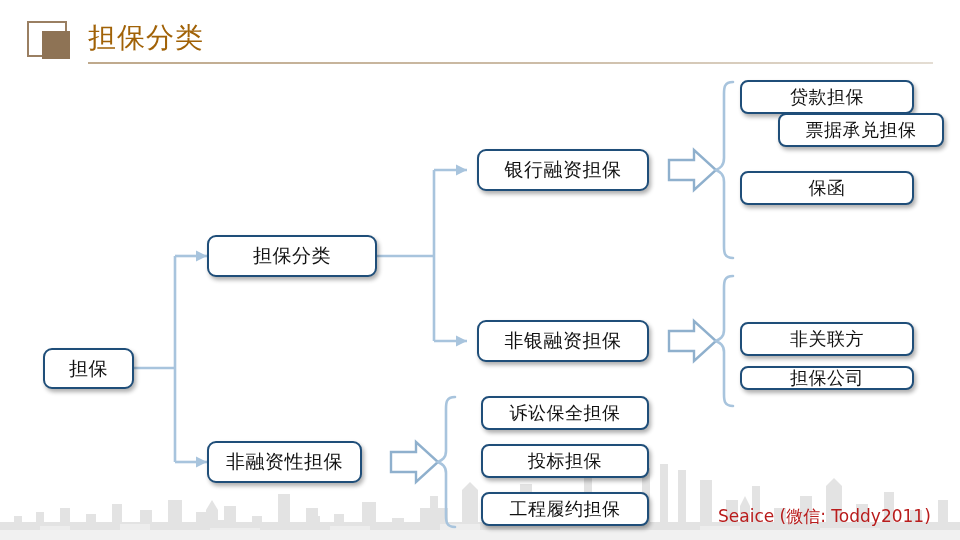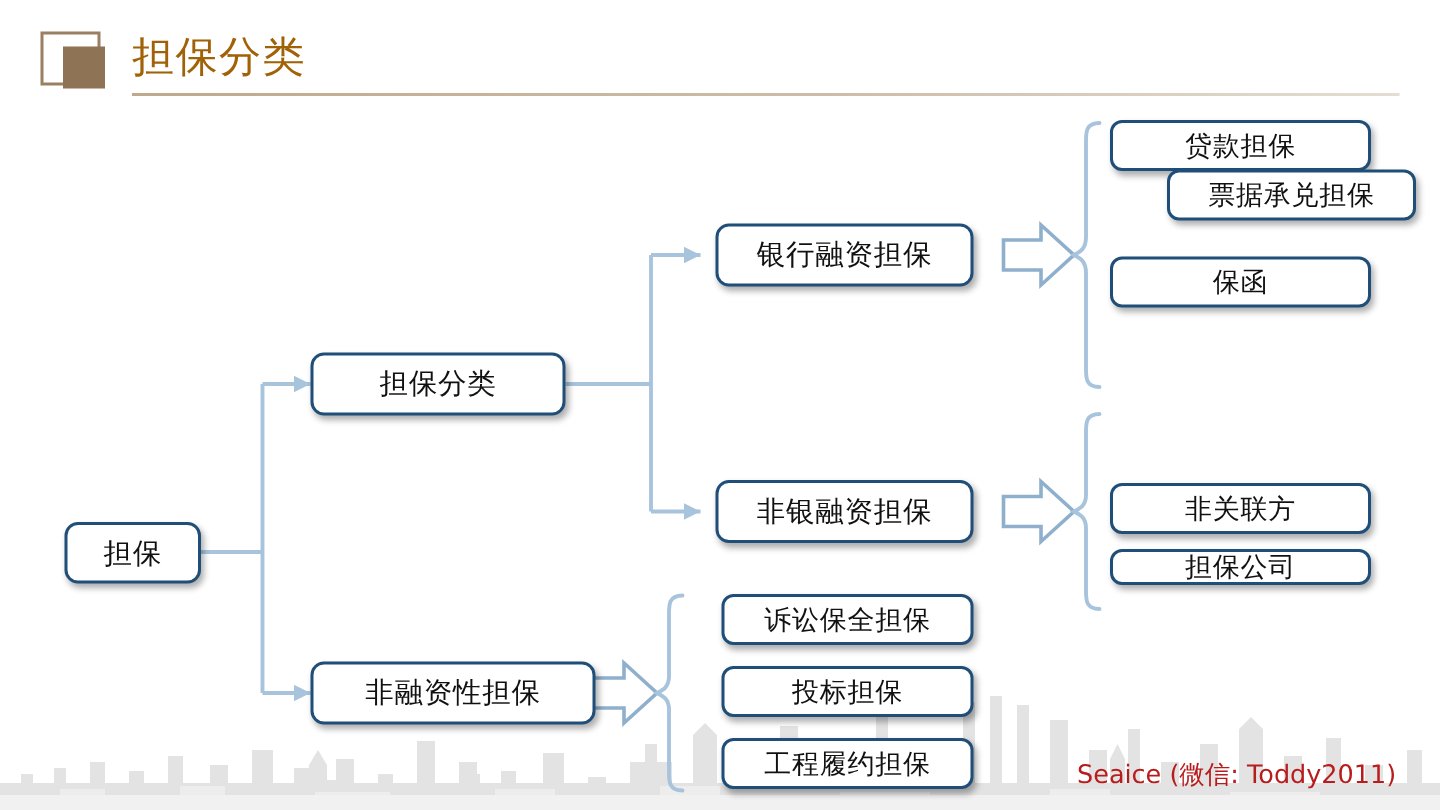--- a/index.html
+++ b/index.html
@@ -173,21 +173,21 @@
                L446,451 C446,458 442,460 438,462
                C442,464 446,466 446,473
                L446,515 C446,521 446,527 455,527"></path>
     </g>
   </svg>
 
   <div class="node lvl1" style="left:43px;top:348px;width:91px;height:41px;">担保</div>
 
   <div class="node lvl1" style="left:207px;top:235px;width:170px;height:42px;">担保分类</div>
 
-  <div class="node lvl1" style="left:207px;top:441px;width:190px;height:42px;">非融资性担保</div>
+  <div class="node lvl1" style="left:207px;top:441px;width:155px;height:42px;">非融资性担保</div>
 
   <div class="node lvl1" style="left:477px;top:149px;width:172px;height:42px;">银行融资担保</div>
 
   <div class="node lvl1" style="left:477px;top:320px;width:172px;height:42px;">非银融资担保</div>
 
   <div class="node leaf" style="left:740px;top:80px;width:174px;height:34px;">贷款担保</div>
   <div class="node leaf" style="left:740px;top:113px;width:166px;height:34px;margin-left:38px;">票据承兑担保</div>
   <div class="node leaf" style="left:740px;top:171px;width:174px;height:34px;">保函</div>
 
   <div class="node leaf" style="left:740px;top:322px;width:174px;height:34px;">非关联方</div>

